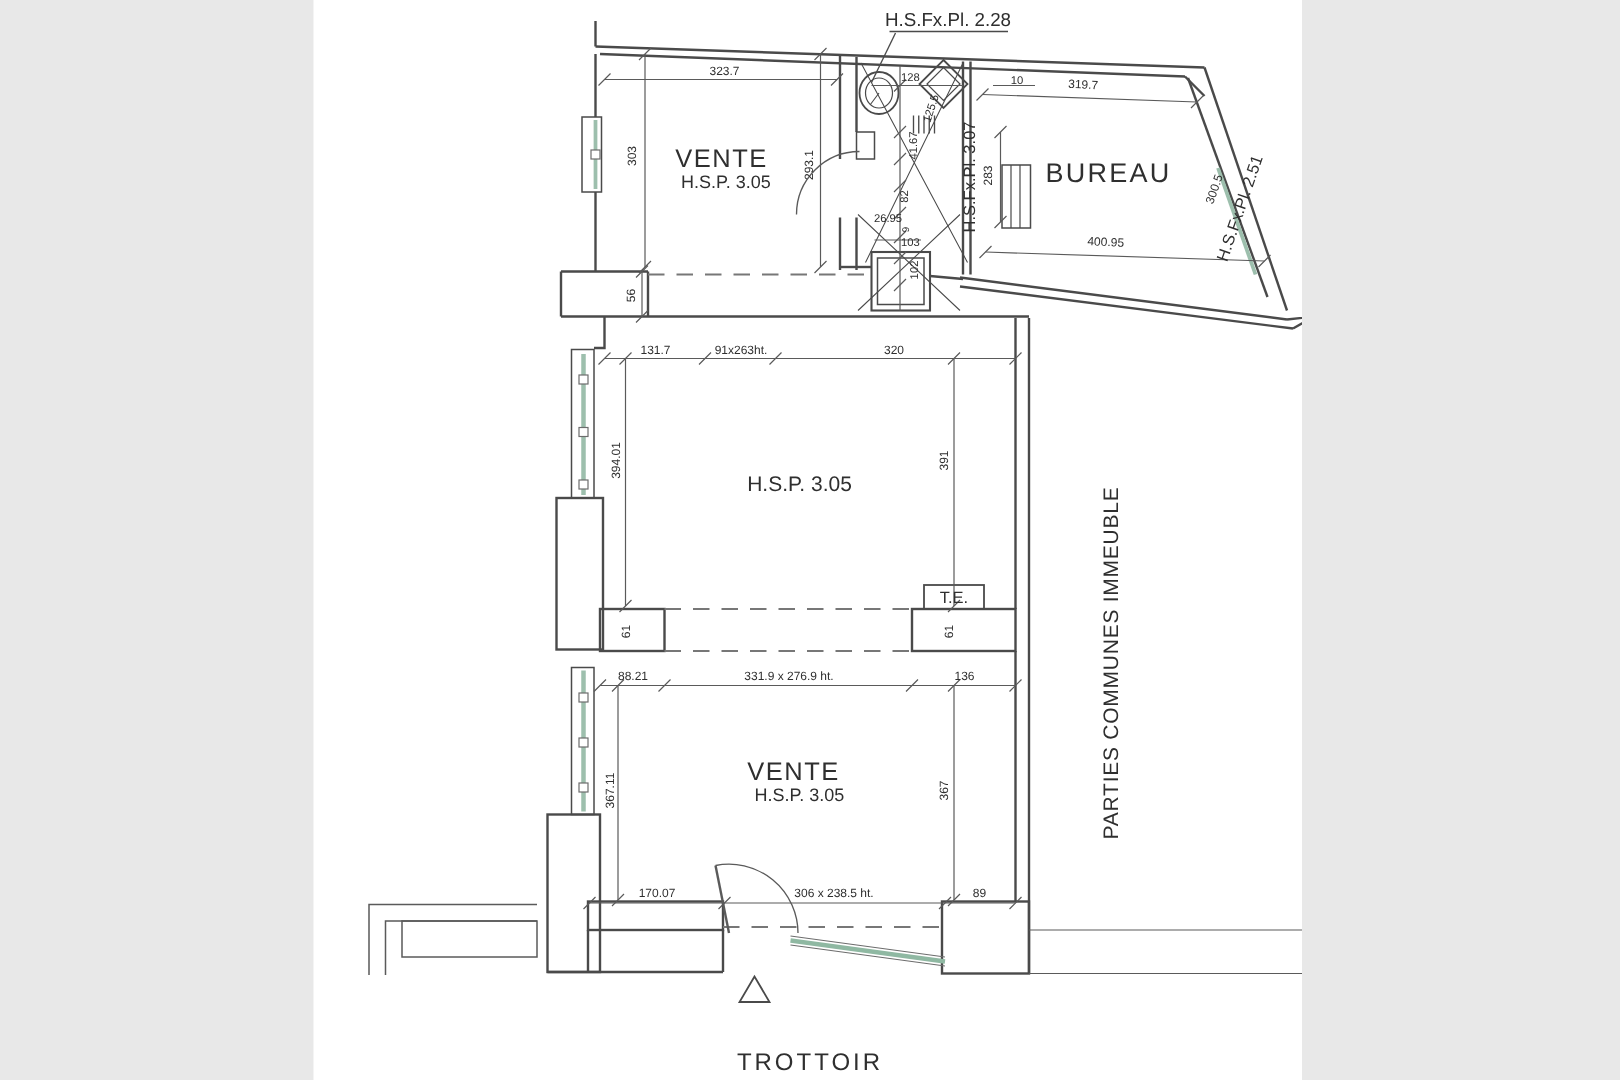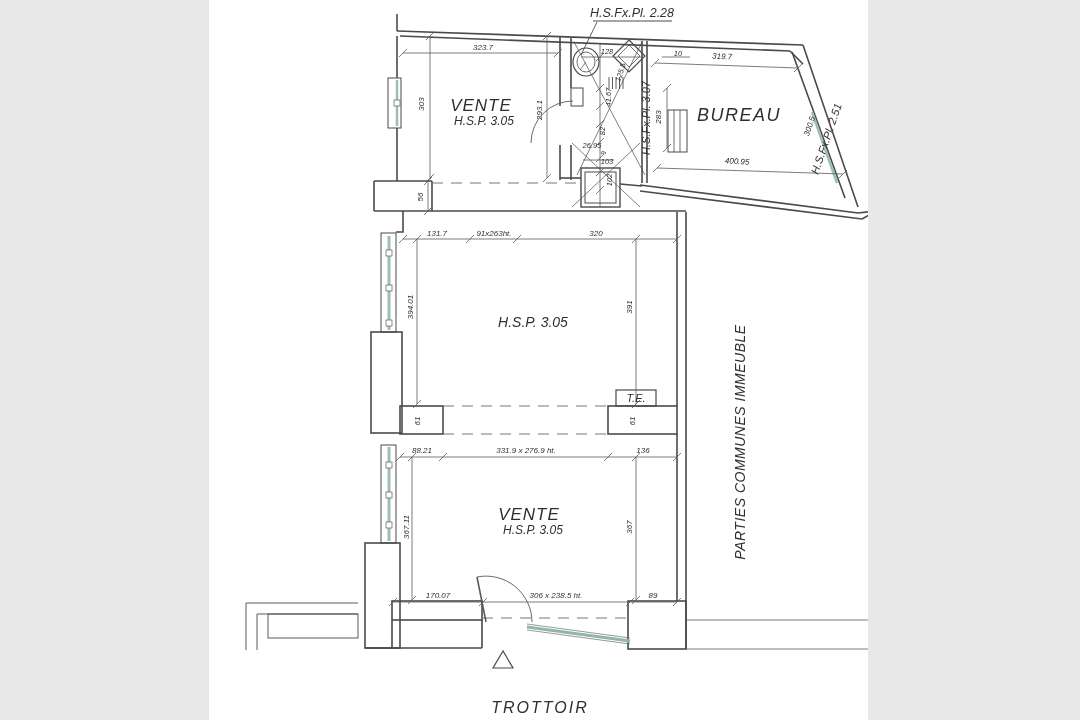--- a/index.html
+++ b/index.html
@@ -1,17 +1,17 @@
 <!DOCTYPE html>
 <html><head>
 <meta charset="utf-8">
 <style>
   html,body{margin:0;padding:0;}
   body{width:1080px;height:720px;background:#e8e8e8;font-family:"Liberation Sans",sans-serif;}
-  .canvas{position:relative;width:868px;height:720px;overflow:hidden;font-style:italic;}
+  .canvas{position:relative;width:868px;height:720px;overflow:hidden;}
   .paper{position:absolute;left:209px;top:0;width:668px;height:720px;background:#ffffff;}
   svg{position:absolute;left:0;top:0;}
   svg text{fill:#2f2f2f;font-family:"Liberation Sans",sans-serif;}
   .dim{font-size:8px;}
   .dim-s{font-size:7.5px;}
   .room{font-size:17px;letter-spacing:1px;}
   .sub{font-size:12px;}
 </style>
 </head>
 <body>

